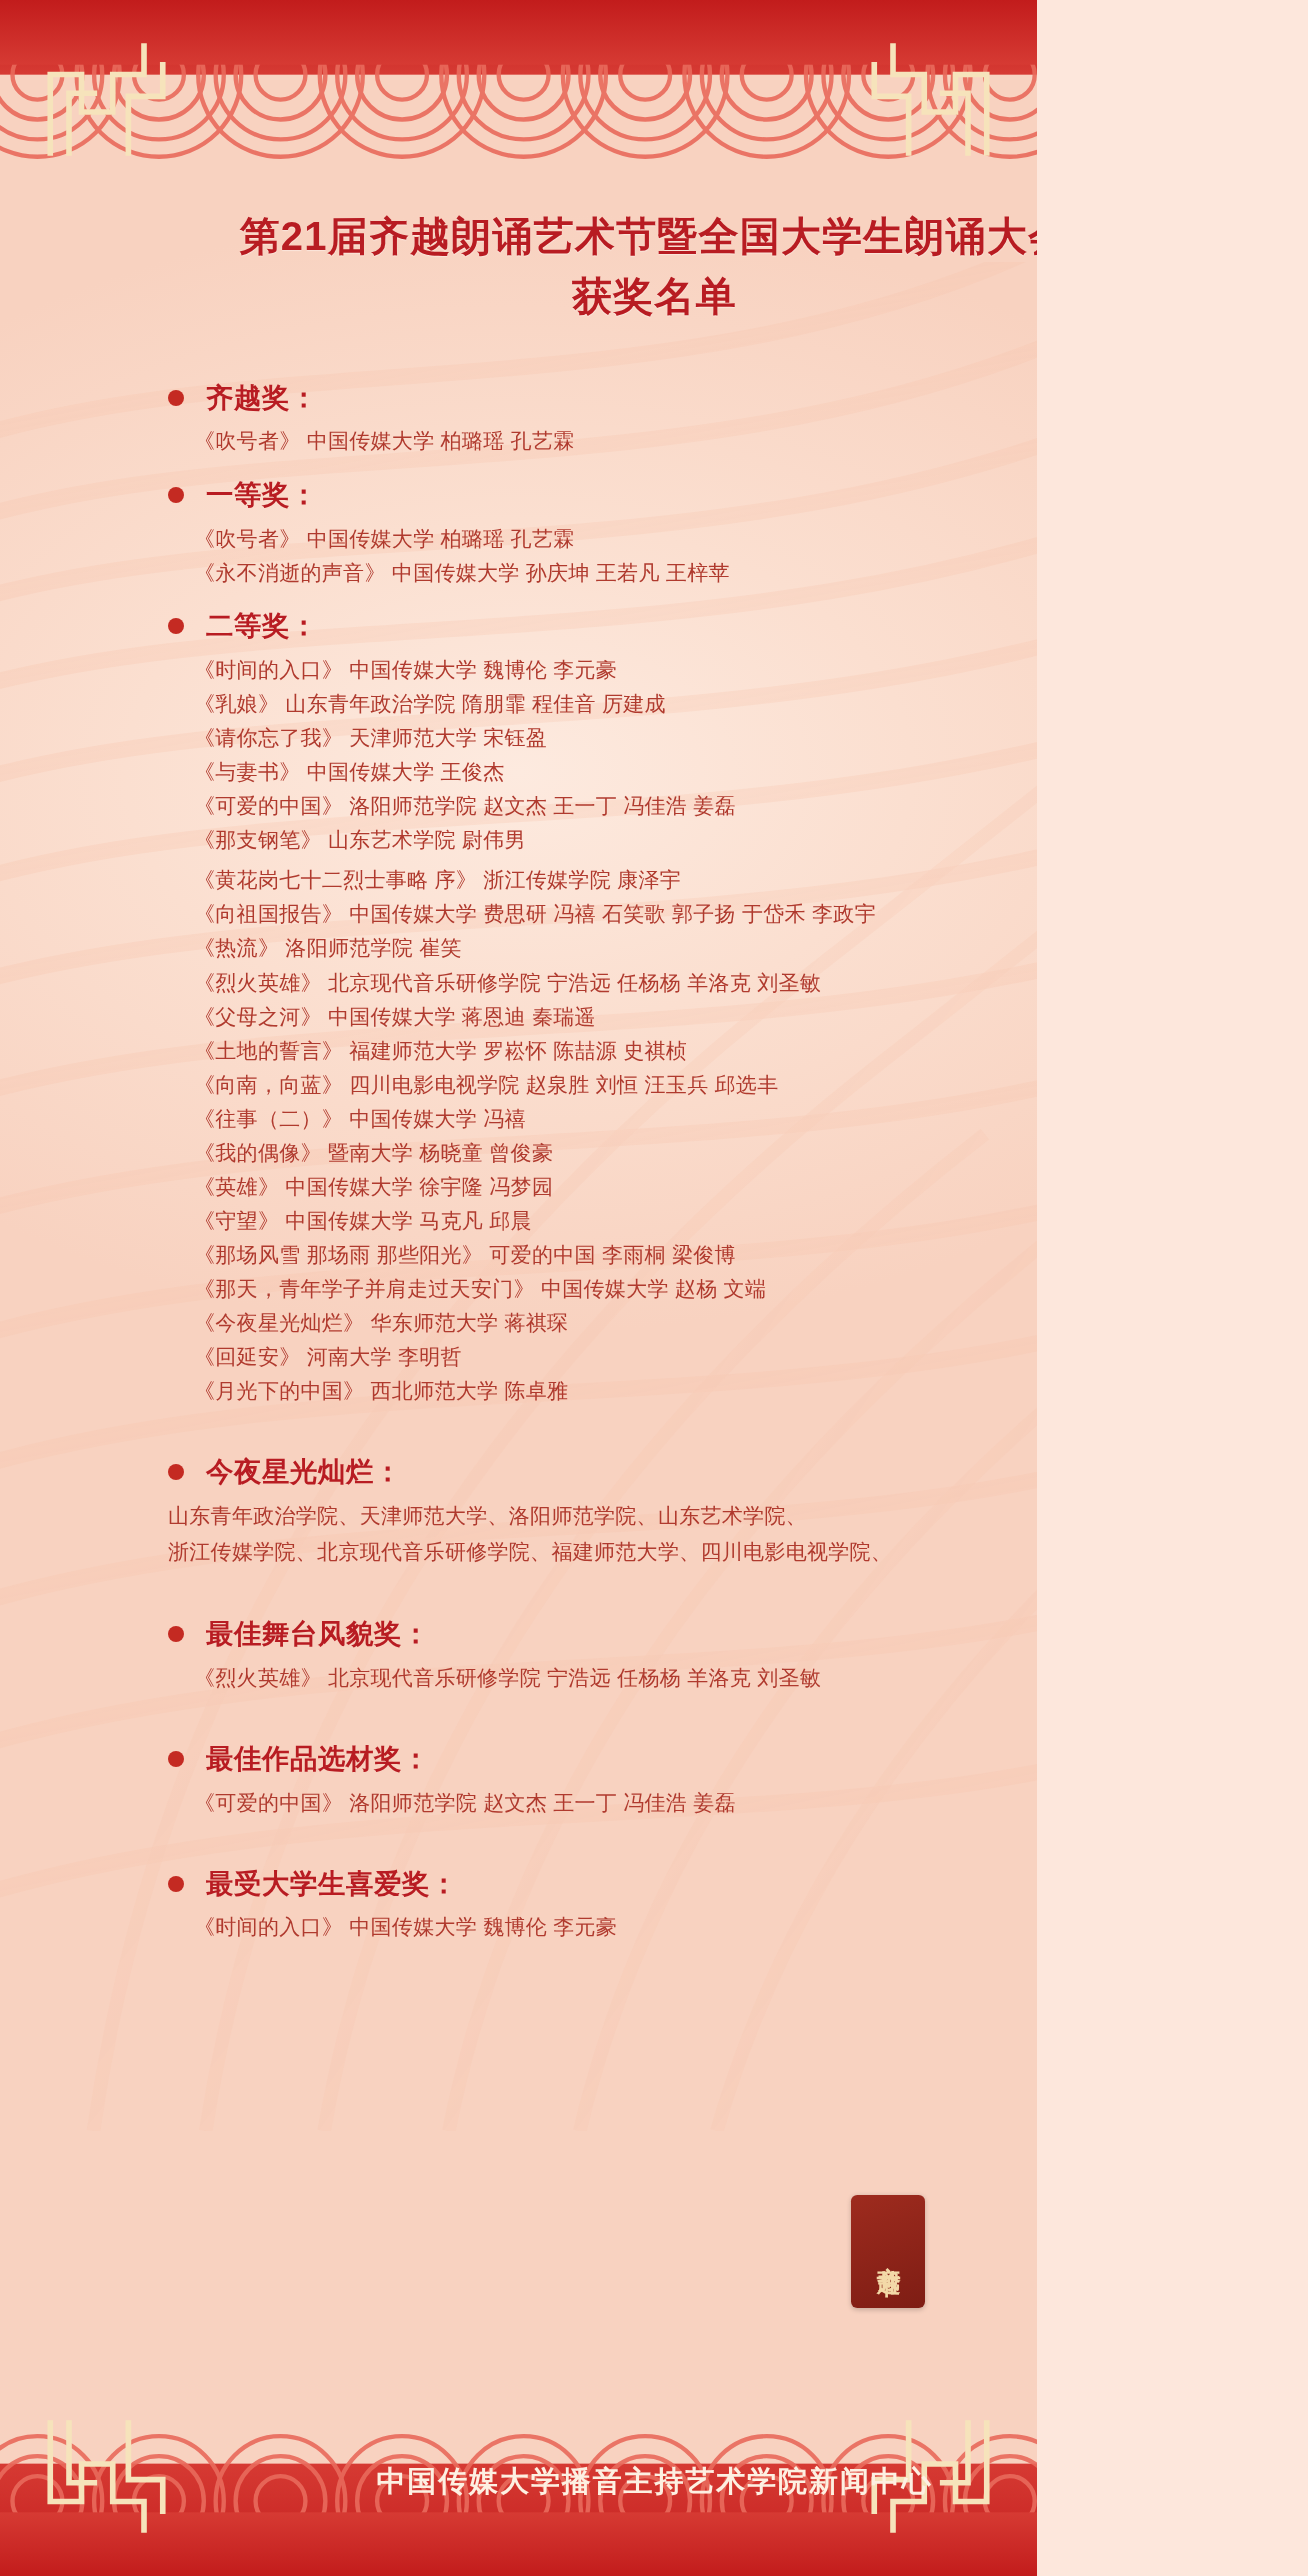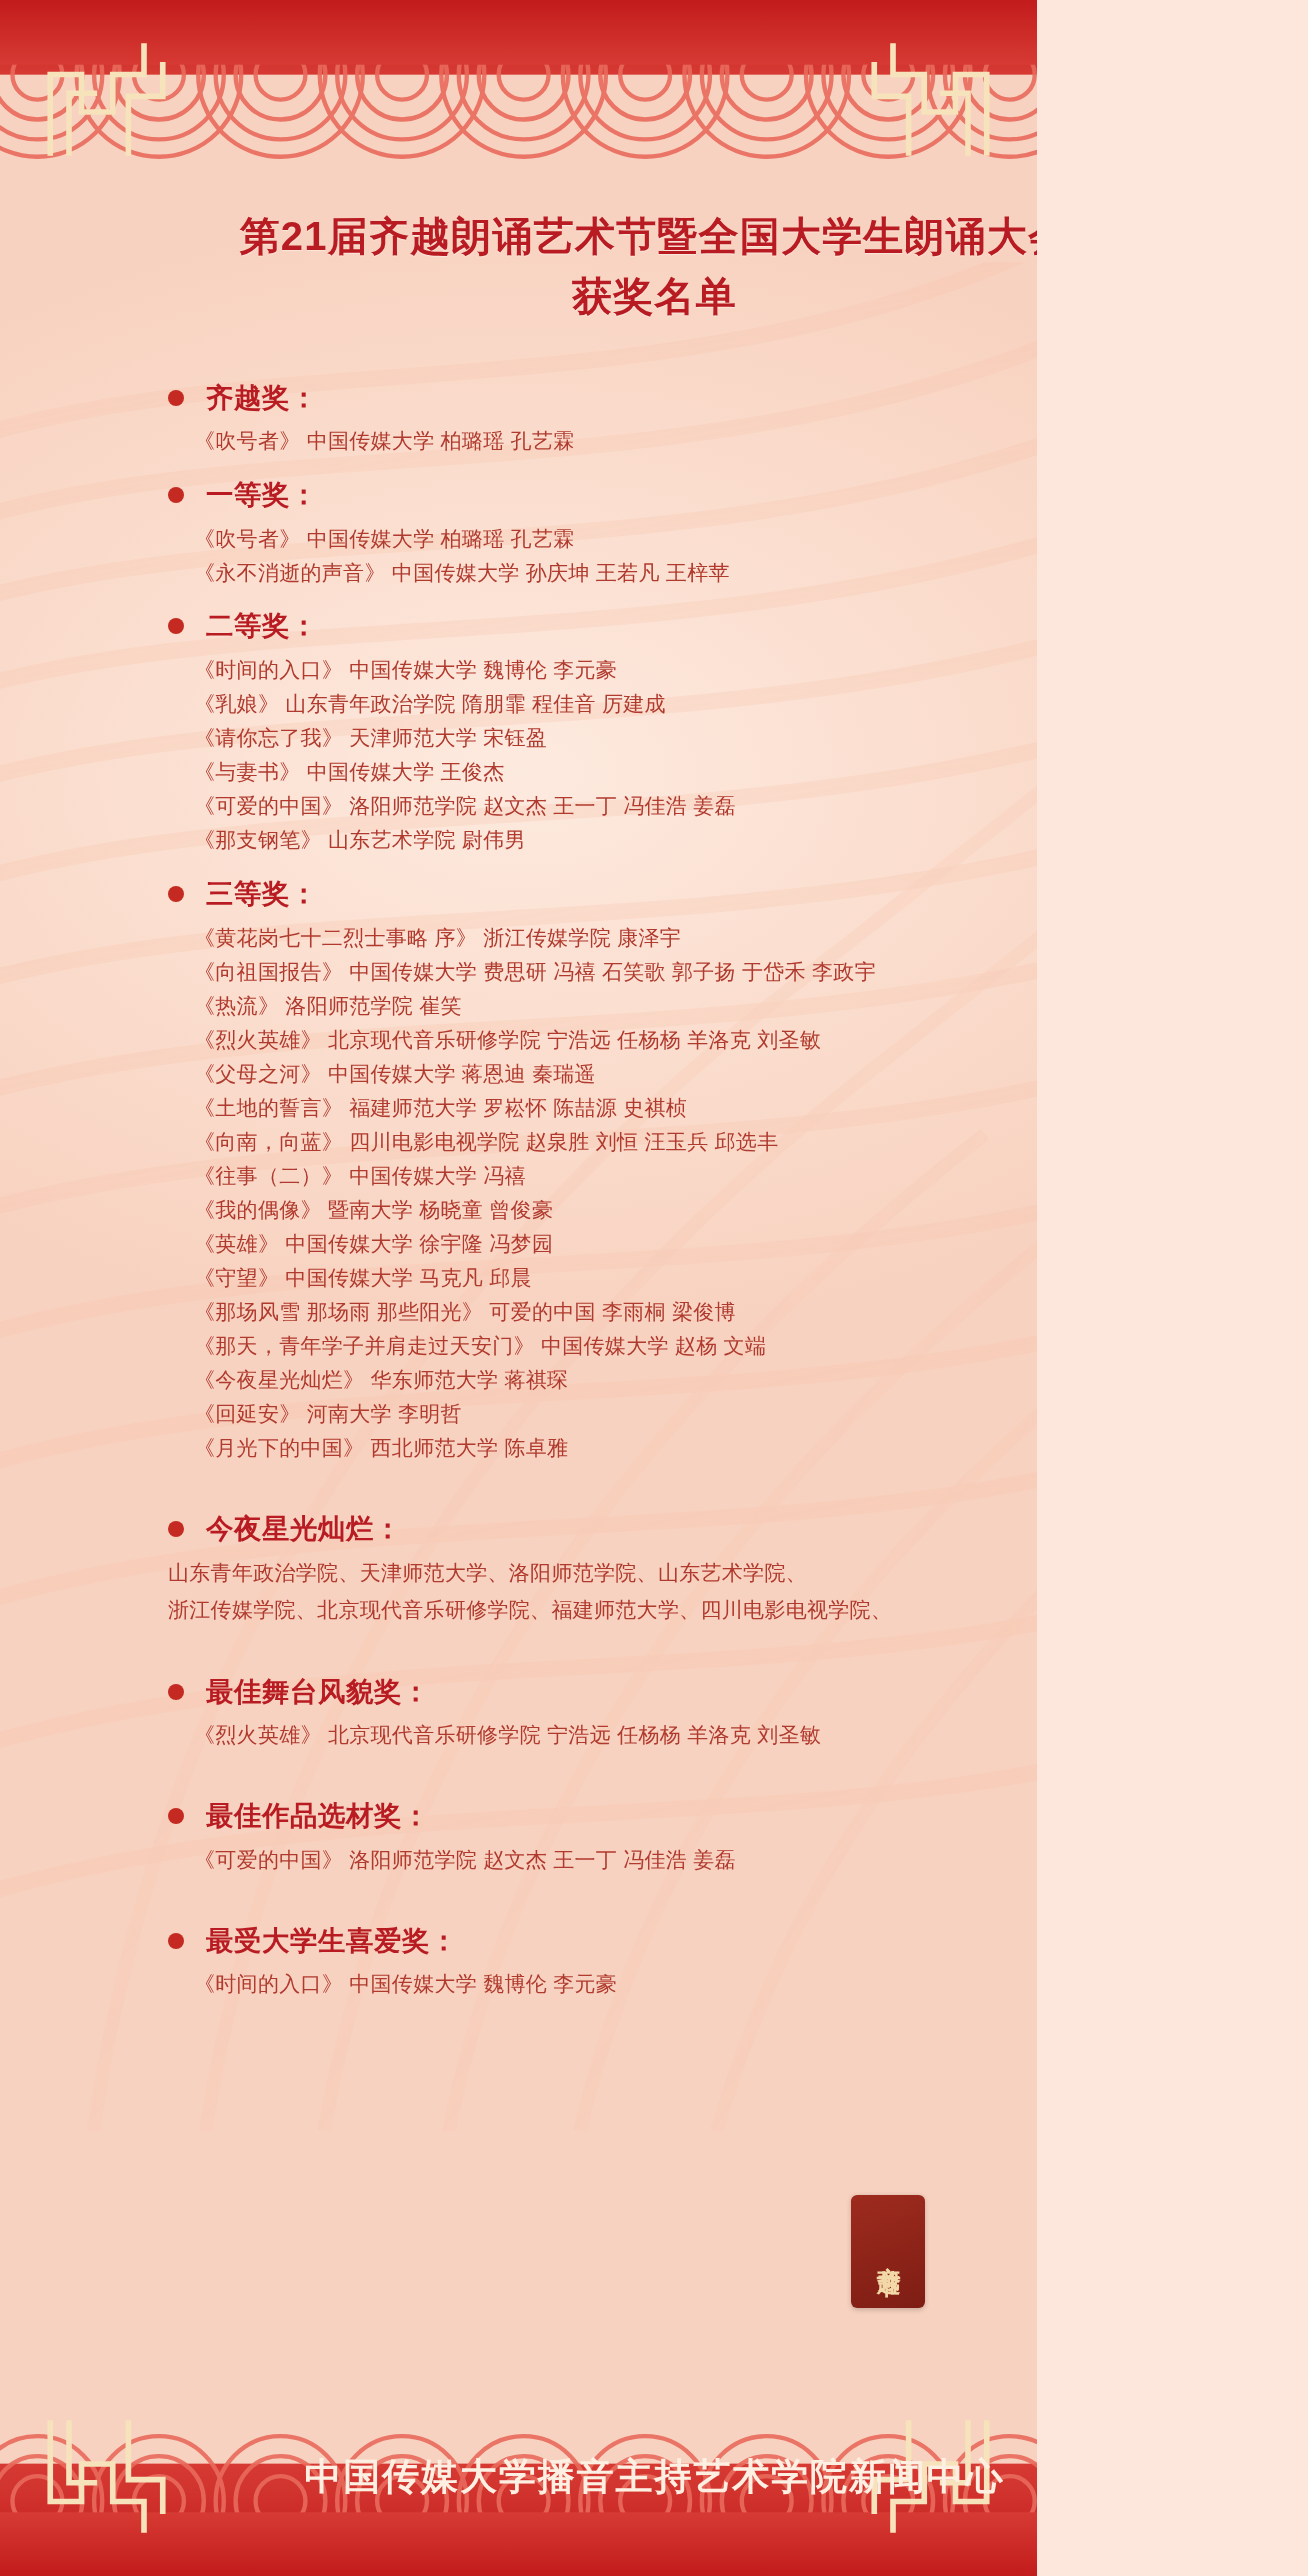--- a/index.html
+++ b/index.html
@@ -139,21 +139,21 @@
   
   .footer {
     position: absolute;
     left: 0; bottom: 74px;
     width: 1309px;
     text-align: center;
     z-index: 7;
   }
   .footer-text {
     color: #fdf0e2;
-    font-size: 37px;
+    font-size: 29px;
     font-weight: bold;
     letter-spacing: 1.9px;
     font-family: "Liberation Serif", "DejaVu Serif", serif;
   }
 </style>
 </head>
 <body>
 
 <div class="poster">
 
@@ -374,24 +374,20 @@
       </div>
       <div class="entry">《时间的入口》   中国传媒大学   魏博伦 李元豪</div>
       <div class="entry">《乳娘》   山东青年政治学院   隋朋霏 程佳音 厉建成</div>
       <div class="entry">《请你忘了我》   天津师范大学  宋钰盈</div>
       <div class="entry">《与妻书》   中国传媒大学   王俊杰</div>
       <div class="entry">《可爱的中国》   洛阳师范学院   赵文杰 王一丁 冯佳浩 姜磊</div>
       <div class="entry">《那支钢笔》   山东艺术学院   尉伟男</div>
     </div>
 
     <div class="award-block">
-      <div class="award-head">
-        <span class="dot"></span>
-        <span class="award-title">三等奖：</span>
-      </div>
       <div class="entry">《黄花岗七十二烈士事略 序》   浙江传媒学院   康泽宇</div>
       <div class="entry">《向祖国报告》   中国传媒大学   费思研 冯禧 石笑歌 郭子扬 于岱禾 李政宇</div>
       <div class="entry">《热流》   洛阳师范学院   崔笑</div>
       <div class="entry">《烈火英雄》   北京现代音乐研修学院   宁浩远 任杨杨 羊洛克 刘圣敏</div>
       <div class="entry">《父母之河》   中国传媒大学   蒋恩迪 秦瑞遥</div>
       <div class="entry">《土地的誓言》   福建师范大学   罗崧怀 陈喆源 史祺桢</div>
       <div class="entry">《向南，向蓝》   四川电影电视学院   赵泉胜 刘恒 汪玉兵 邱选丰</div>
       <div class="entry">《往事（二）》   中国传媒大学   冯禧</div>
       <div class="entry">《我的偶像》   暨南大学   杨晓童 曾俊豪</div>
       <div class="entry">《英雄》   中国传媒大学   徐宇隆 冯梦园</div>

